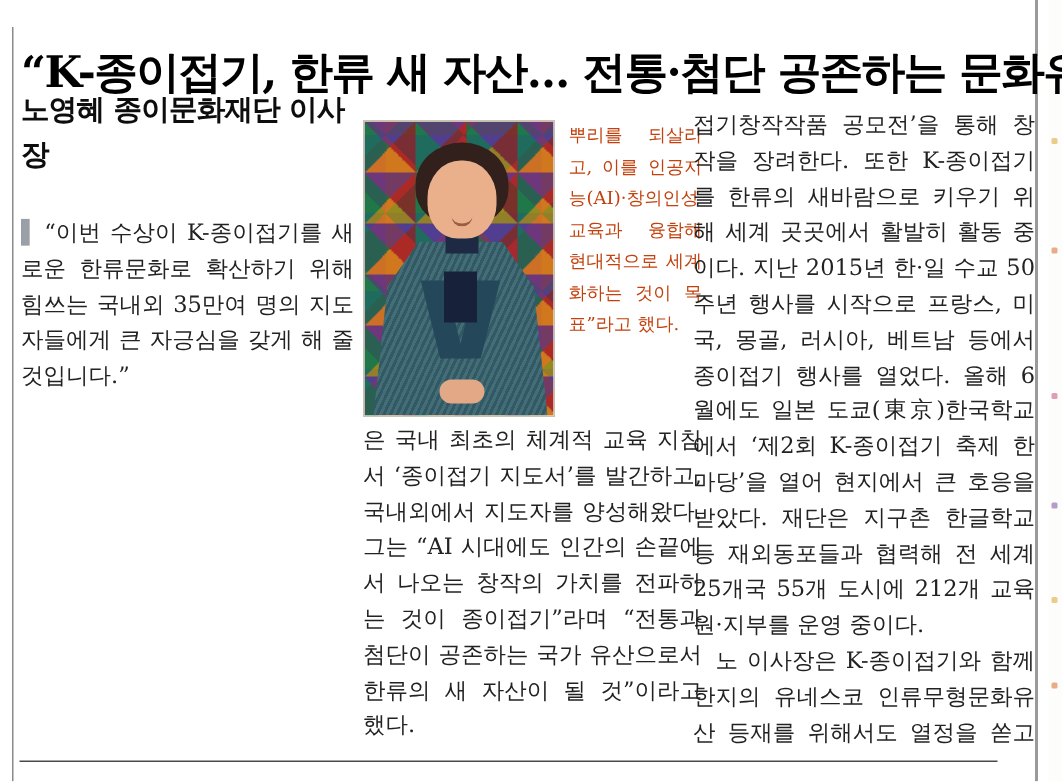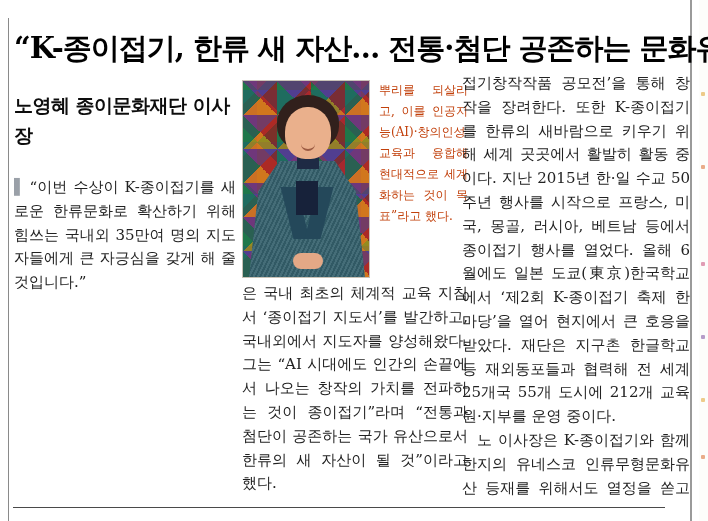--- a/index.html
+++ b/index.html
@@ -22,21 +22,21 @@
   .headline{
     position:absolute;left:14px;top:10px;width:676px;
     text-align:center;
     font-size:29px;font-weight:700;letter-spacing:-1px;
     color:#000;
     white-space:nowrap;
   }
 
   
   .col{position:absolute;overflow:hidden;}
-  .col1{left:14px;top:88px;width:222px;height:426px;}
+  .col1{left:14px;top:56px;width:222px;height:426px;}
   .col2{left:242px;top:80px;width:226px;height:418px;}
   .col3{left:462px;top:72px;width:228px;height:426px;}
 
   .subhead{font-size:19px;font-weight:700;line-height:30px;color:#0d0d0d;margin:2px 0 26px 0;letter-spacing:-0.5px;}
 
   .body-text{font-size:15px;line-height:23.8px;text-align:justify;word-break:break-all;color:#222;}
   .body-text p{margin:0;}
   .body-text p.indent{text-indent:15px;}
   .marker{color:#9aa0a8;margin-right:4px;}
 

